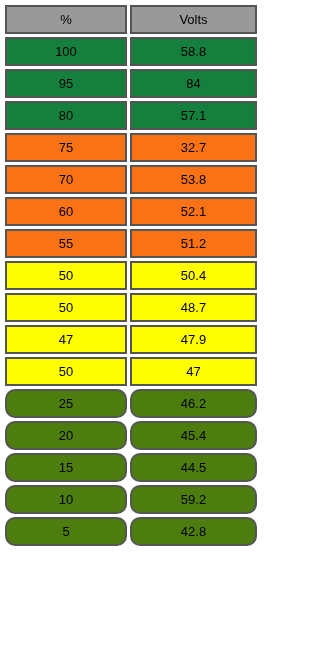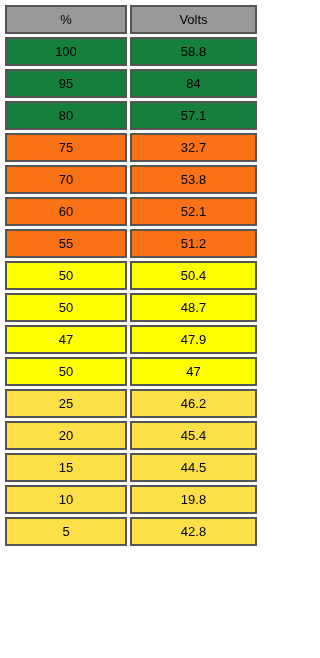--- a/index.html
+++ b/index.html
@@ -44,21 +44,21 @@
     white-space: nowrap;
   }
   table.voltage-table th {
     background: #999999;
     font-weight: normal;
   }
   
   .band-green  { background: #15803d; }
   .band-pale   { background: #f97316; }
   .band-yellow { background: #ffff00; }
-  .band-orange { background: #fde047; }
+  .band-orange { background: #4d7c0f; border-radius: 10px; }
 </style>
 </head>
 <body>
 
 <div id="table-wrap">
   <table class="voltage-table">
     <colgroup>
       <col class="col-pct">
       <col class="col-volts">
     </colgroup>
@@ -120,21 +120,21 @@
         <tr>
           <td class="band-orange">20</td>
           <td class="band-orange">45.4</td>
         </tr>
         <tr>
           <td class="band-orange">15</td>
           <td class="band-orange">44.5</td>
         </tr>
         <tr>
           <td class="band-orange">10</td>
-          <td class="band-orange">19.8</td>
+          <td class="band-orange">59.2</td>
         </tr>
         <tr>
           <td class="band-orange">5</td>
           <td class="band-orange">42.8</td>
         </tr>
       </tbody>
   </table>
 </div>
 
 </body></html>

